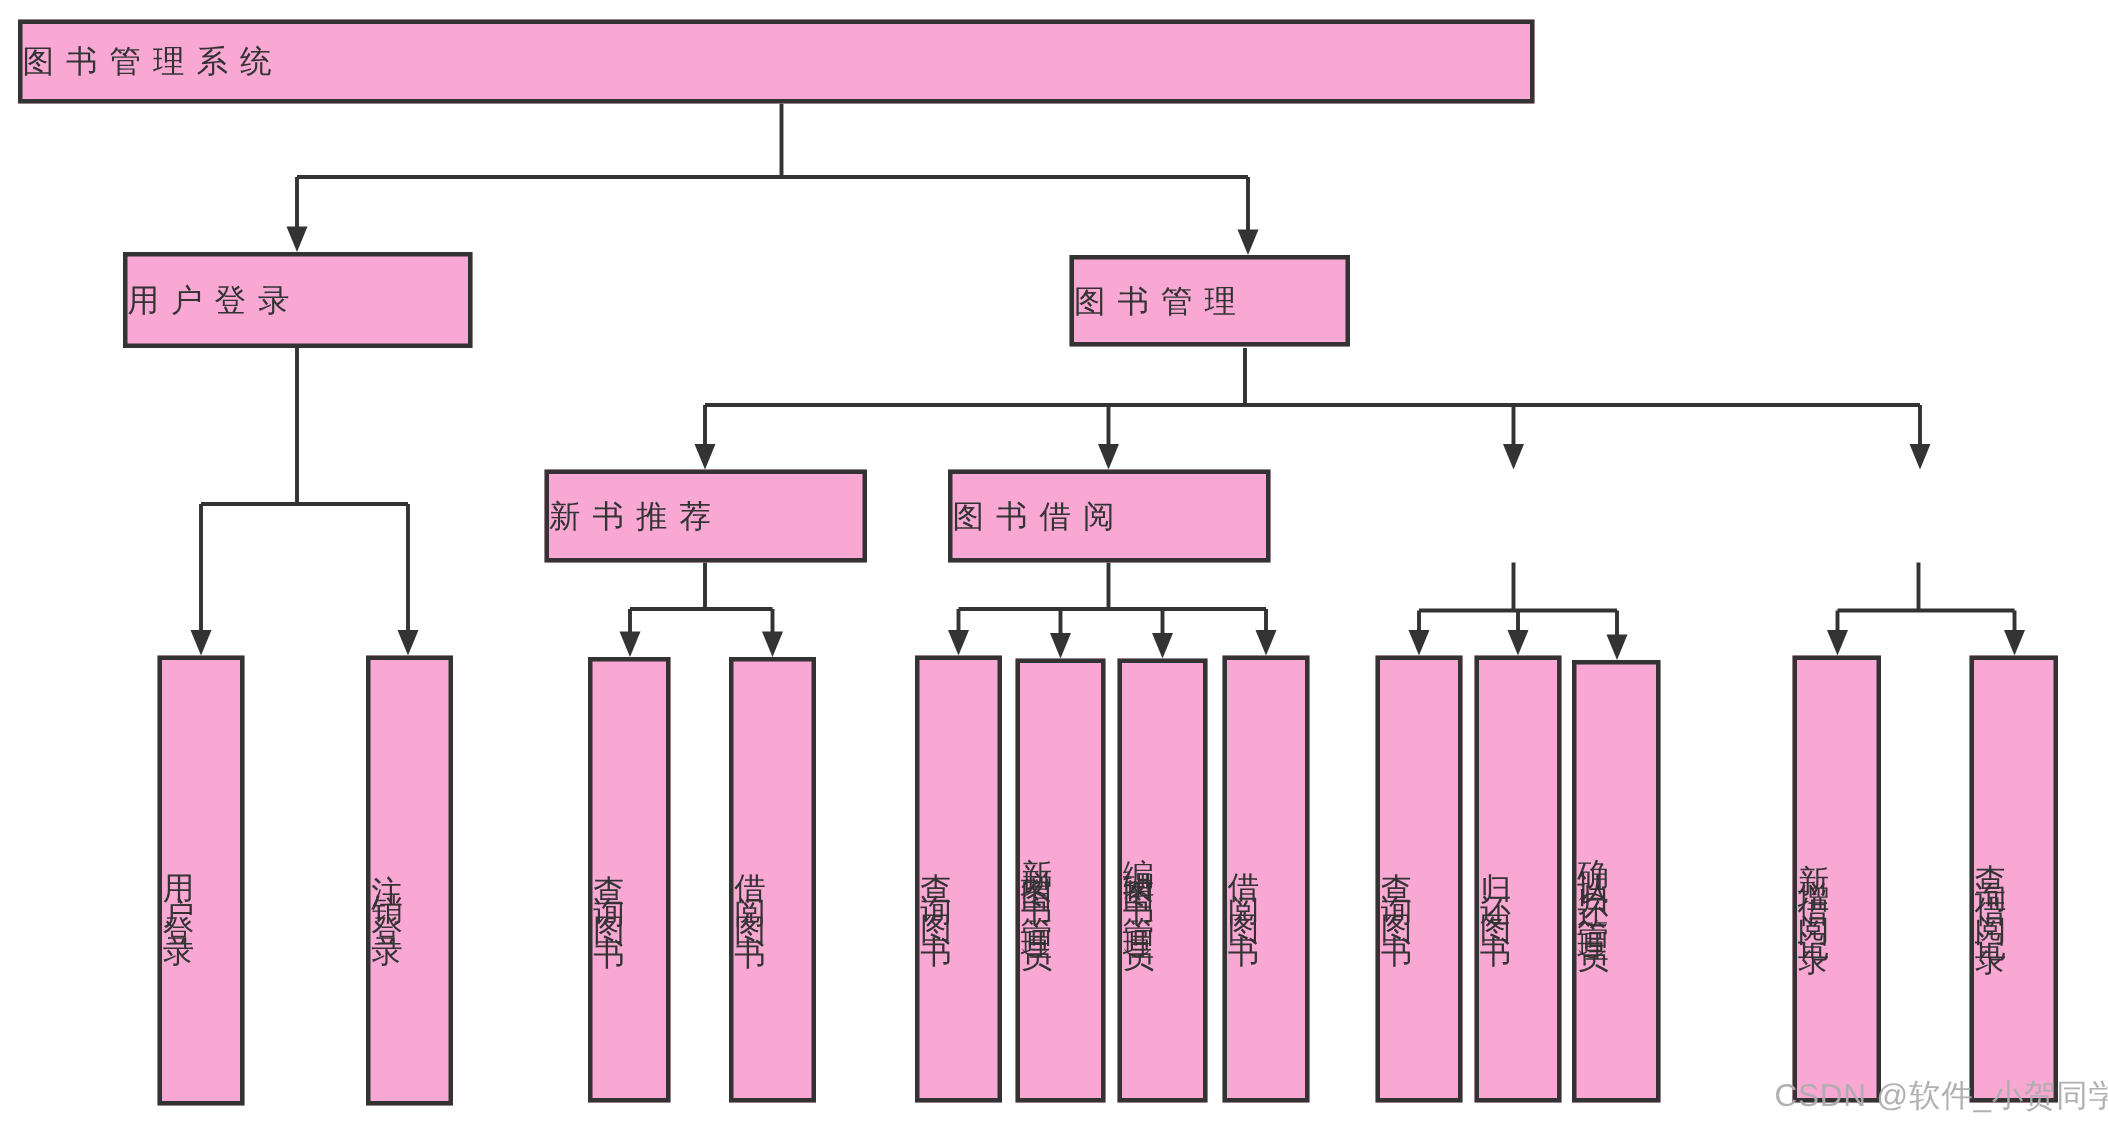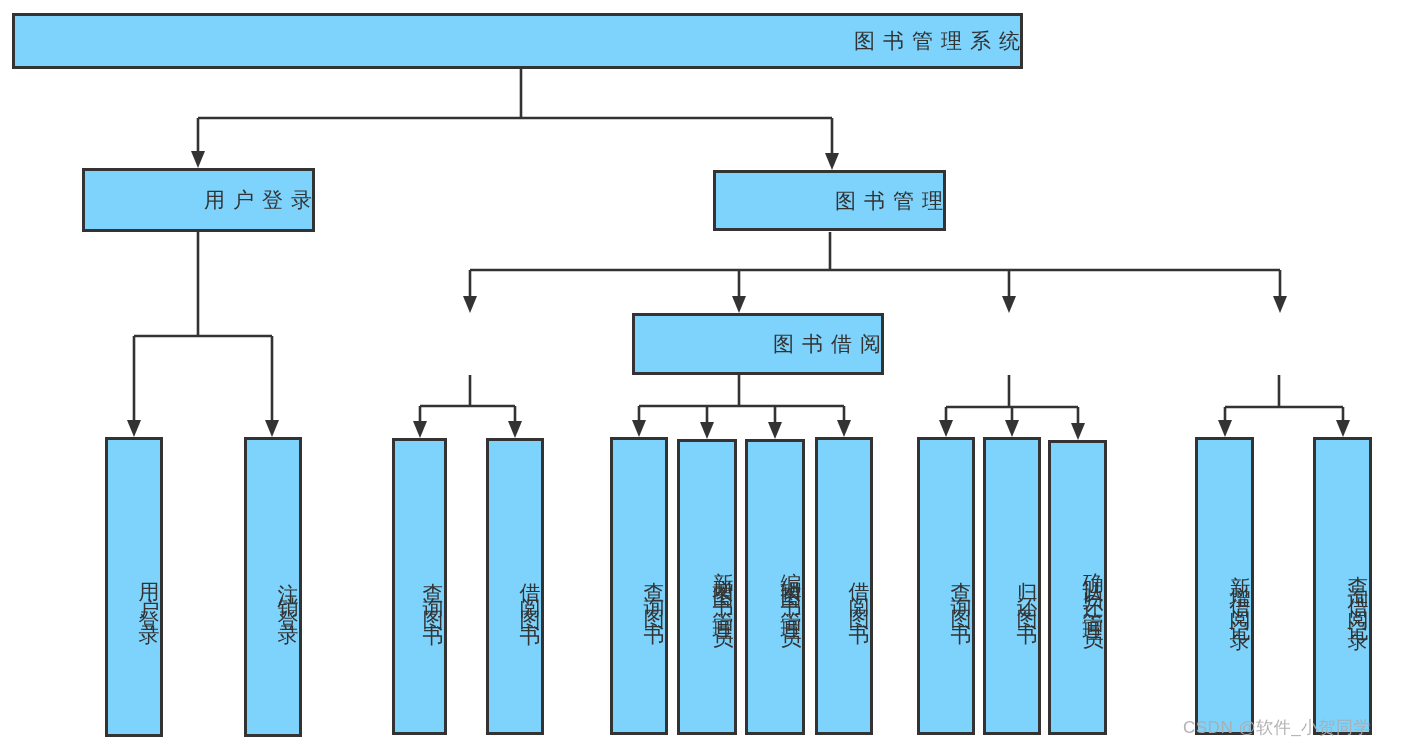--- a/index.html
+++ b/index.html
@@ -2,37 +2,37 @@
 <html><head>
 <meta charset="utf-8">
 <style>
   html,body{margin:0;padding:0;background:#fff;}
   .stage{
     position:relative;width:1405px;height:747px;background:#ffffff;overflow:hidden;
     font-family:"Liberation Sans","DejaVu Sans",sans-serif;color:#333;
   }
   .wires{position:absolute;left:0;top:0;}
   .node{
-    position:absolute;box-sizing:border-box;border:3px solid #333;background:#7dd3fc;
-    display:flex;align-items:center;justify-content:flex-end;
+    position:absolute;box-sizing:border-box;border:3px solid #333;background:#f9a8d4;
+    display:flex;align-items:center;justify-content:flex-start;
   }
   .hnode span{
     font-size:21px;letter-spacing:8px;color:#333;white-space:nowrap;
     margin-right:-8px; 
   }
   .vnode span{
     writing-mode:vertical-rl;text-orientation:mixed;
     font-size:21px;color:#333;line-height:1;
   }
   .v4 span{letter-spacing:14px;margin-bottom:-14px;}
   .v6 span{letter-spacing:11px;margin-bottom:-11px;}
   .v9 span{letter-spacing:8px;margin-bottom:-8px;}
   .watermark{
     position:absolute;left:1183px;top:716px;width:220px;
-    font-size:17px;color:rgba(173,173,173,0.95);white-space:nowrap;z-index:5;
+    font-size:21px;color:rgba(173,173,173,0.95);white-space:nowrap;z-index:5;
     letter-spacing:0.5px;
   }
 </style>
 </head>
 <body>
 
 <div class="stage">
 
   <svg class="wires" width="1405" height="747" viewBox="0 0 1405 747" aria-hidden="true">
     <path d="M521 69 V118 M198 118 H832 M198 232 V336 M134 336 H272
@@ -67,25 +67,28 @@
     </g>
   </svg>
 
   <div class="node hnode" style="left:12px;top:13px;width:1011px;height:56px;">
     <span>图书管理系统</span>
   </div>
 
   <div class="node hnode" style="left:82px;top:168px;width:233px;height:64px;">
     <span>用户登录</span>
   </div>
-  <div class="node hnode" style="left:713px;top:170px;width:233px;height:61px;">
+  <div class="node hnode" style="left:713px;top:170px;width:187px;height:61px;">
     <span>图书管理</span>
   </div>
 
-  <div class="node hnode" style="left:632px;top:313px;width:252px;height:62px;">
+  <div class="node hnode" style="left:363px;top:313px;width:215px;height:62px;">
+    <span>新书推荐</span>
+  </div>
+  <div class="node hnode" style="left:632px;top:313px;width:215px;height:62px;">
     <span>图书借阅</span>
   </div>
 
   <div class="node vnode v4" style="left:105px;top:437px;width:58px;height:300px;">
     <span>用户登录</span>
   </div>
   <div class="node vnode v4" style="left:244px;top:437px;width:58px;height:300px;">
     <span>注销登录</span>
   </div>
 

